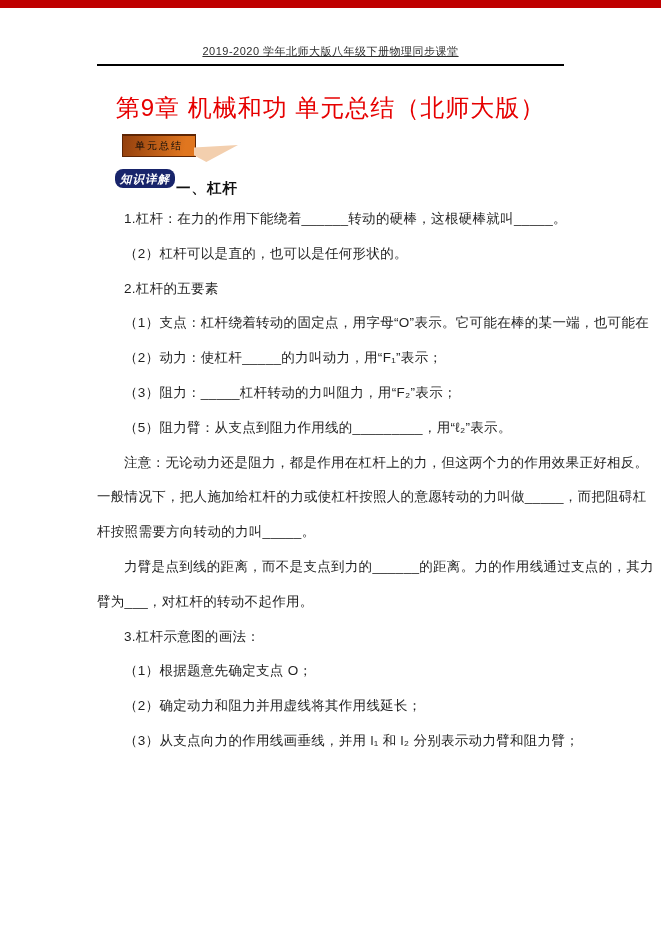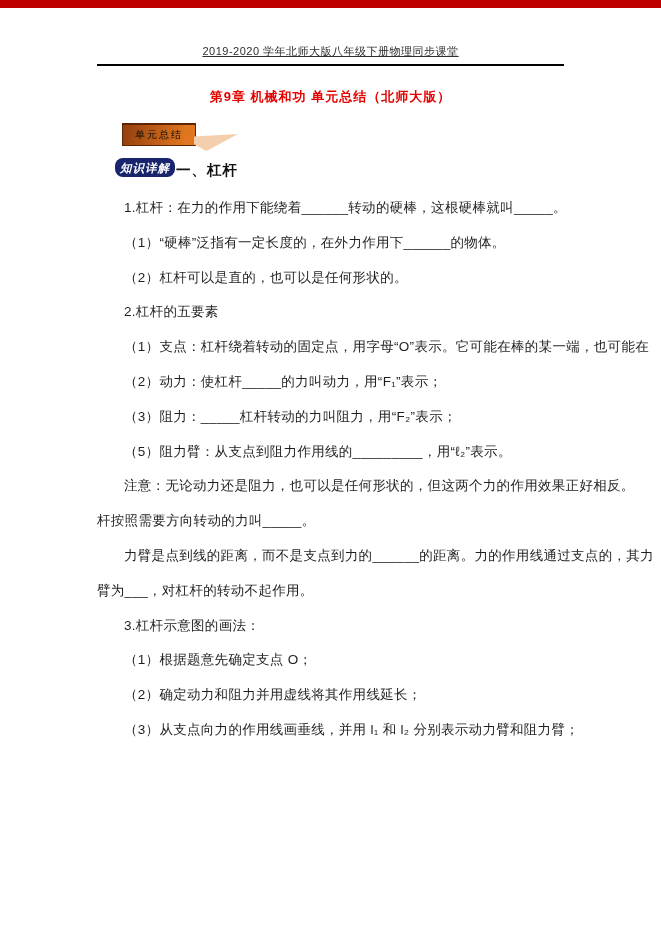--- a/index.html
+++ b/index.html
@@ -29,24 +29,24 @@
     letter-spacing: 0.5px;
     text-decoration: underline;
   }
   .header-rule {
     width: 467px;
     margin: 6px auto 0 auto;
     border-bottom: 2px solid #000000;
     height: 0;
   }
   .page-title {
-    margin: 20px 0 0 0;
+    margin: 31px 0 0 0;
     text-align: center;
-    font-size: 13px;
-    font-weight: bold;
+    font-size: 24px;
+    font-weight: normal;
     color: var(--title-red, #e60000);
     letter-spacing: 1px;
     line-height: 22px;
   }
   .badge-row {
     position: relative;
     margin: 15px 0 0 122px;
     width: 300px;
     height: 24px;
   }
@@ -91,21 +91,21 @@
     border-radius: 8px;
     letter-spacing: 1px;
     line-height: 12px;
   }
   .section-heading {
     font-size: 14.5px;
     font-weight: bold;
     color: #111111;
     margin-left: 1px;
     position: relative;
-    top: 3px;
+    top: 10px;
     letter-spacing: 1px;
   }
   .content {
     width: 467px;
     margin: 14px auto 0 auto;
   }
   .content p.line {
     margin: 0;
     height: 34.8px;
     line-height: 34.8px;
@@ -135,28 +135,28 @@
   <div class="badge-swoosh"></div>
 </div>
 
 <div class="section-row">
   <span class="knowledge-badge">知识详解</span>
   <span class="section-heading">一、杠杆</span>
 </div>
 
 <div class="content">
     <p class="line indent">1.杠杆：在力的作用下能绕着______转动的硬棒，这根硬棒就叫_____。</p>
-    <p class="line indent">（1）“硬棒”泛指有一定长度的，在外力作用下______的物体。</p>
     <p class="line indent">（2）杠杆可以是直的，也可以是任何形状的。</p>
     <p class="line indent">2.杠杆的五要素</p>
     <p class="line indent">（1）支点：杠杆绕着转动的固定点，用字母“O”表示。它可能在棒的某一端，也可能在</p>
     <p class="line indent">（2）动力：使杠杆_____的力叫动力，用“F₁”表示；</p>
     <p class="line indent">（3）阻力：_____杠杆转动的力叫阻力，用“F₂”表示；</p>
     <p class="line indent">（5）阻力臂：从支点到阻力作用线的_________，用“ℓ₂”表示。</p>
-    <p class="line indent">注意：无论动力还是阻力，也可以是任何形状的，但这两个力的作用效果正好相反。</p>
+    <p class="line indent">注意：无论动力还是阻力，都是作用在杠杆上的力，但这两个力的作用效果正好相反。</p>
+    <p class="line">一般情况下，把人施加给杠杆的力或使杠杆按照人的意愿转动的力叫做_____，而把阻碍杠</p>
     <p class="line">杆按照需要方向转动的力叫_____。</p>
     <p class="line indent">力臂是点到线的距离，而不是支点到力的______的距离。力的作用线通过支点的，其力</p>
     <p class="line">臂为___，对杠杆的转动不起作用。</p>
     <p class="line indent">3.杠杆示意图的画法：</p>
     <p class="line indent">（1）根据题意先确定支点 O；</p>
     <p class="line indent">（2）确定动力和阻力并用虚线将其作用线延长；</p>
     <p class="line indent">（3）从支点向力的作用线画垂线，并用 l₁ 和 l₂ 分别表示动力臂和阻力臂；</p>
   </div>
 
 </body></html>

